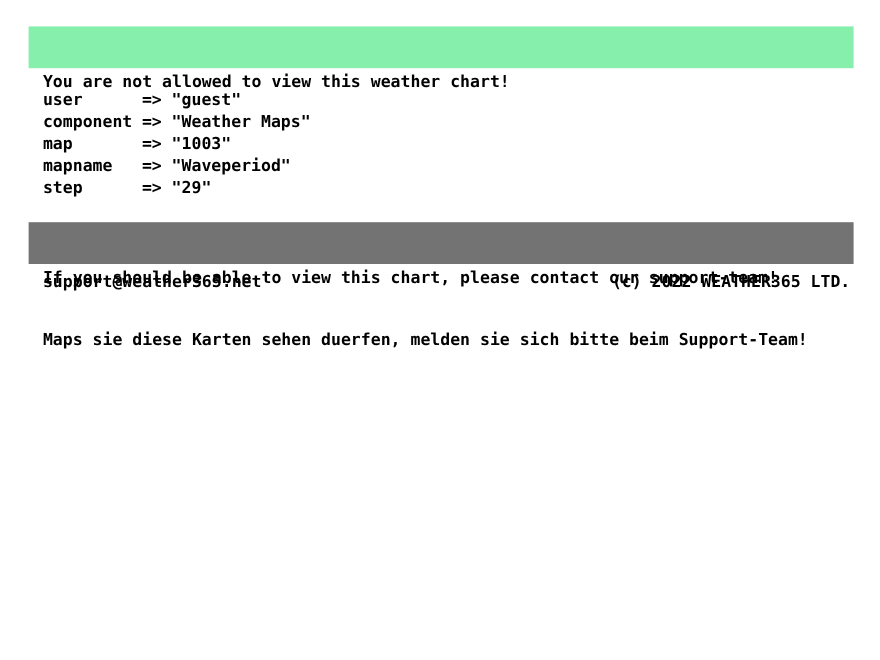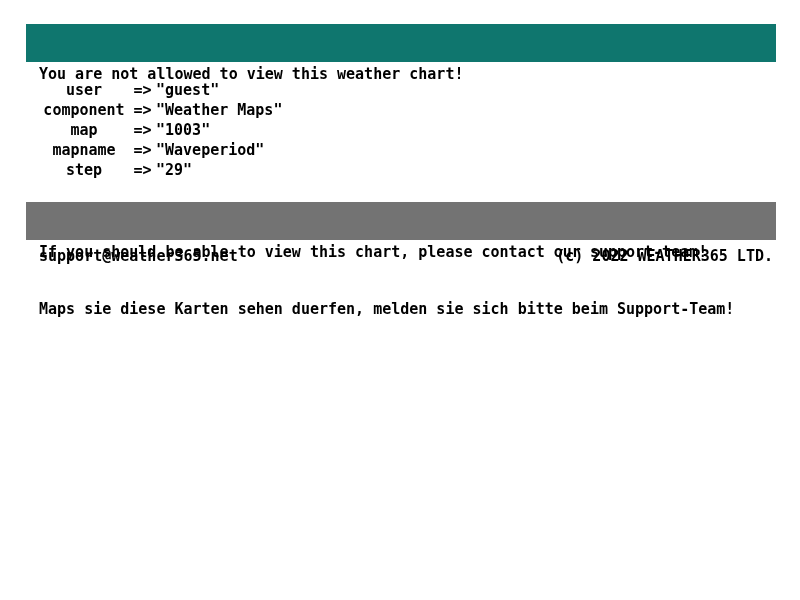--- a/index.html
+++ b/index.html
@@ -32,41 +32,40 @@
   .banner-green { top: 202px; background: #00ff00; }
   .kv-block {
     position: absolute;
     left: 39px;
     top: 80px;
     line-height: 20px;
   }
   .kv-row {
     display: flex;
     white-space: pre;
-    text-align: center;
   }
   .kv-key { display: inline-block; width: 90px; }
   .kv-arrow { display: inline-block; width: 27px; }
   .footer {
     position: absolute;
     left: 39px;
     top: 246px;
     width: 734px;
     display: flex;
     justify-content: space-between;
     line-height: 20px;
     white-space: pre;
   }
 </style>
 </head>
 <body>
 
 <div class="page" style="background: rgb(255, 255, 255); color: rgb(0, 0, 0);">
 
-  <div class="banner banner-red" style="background: #0f766e;">
+  <div class="banner banner-red" style="background: #86efac;">
     <div>You are not allowed to view this weather chart!</div>
   </div>
 
   <div class="kv-block">
     <div class="kv-row">
       <span class="kv-key">user</span><span class="kv-arrow">=&gt;</span><span class="kv-value">"guest"</span>
     </div>
     <div class="kv-row">
       <span class="kv-key">component</span><span class="kv-arrow">=&gt;</span><span class="kv-value">"Weather Maps"</span>
     </div>

